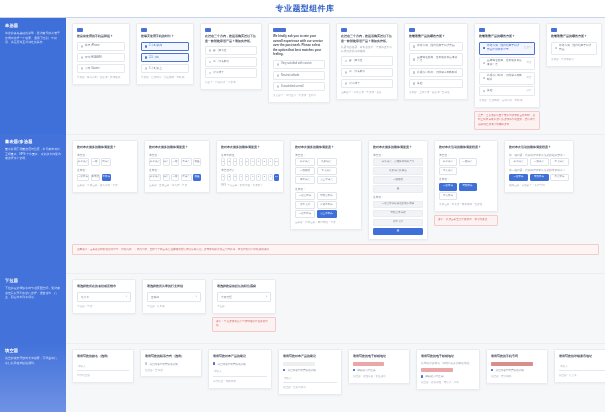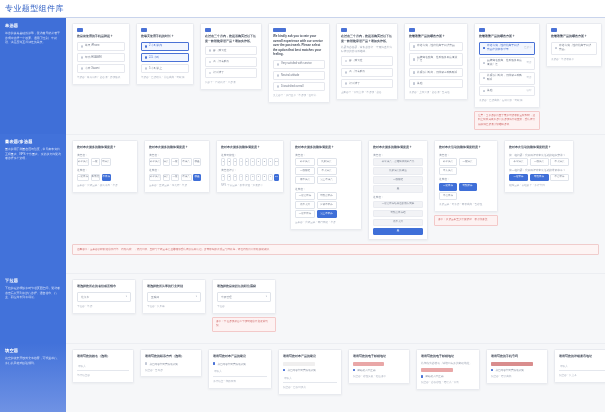--- a/index.html
+++ b/index.html
@@ -13,21 +13,21 @@
   }
   .page { position:relative; width:605px; height:412px; background:#fff; }
 
   
   .title-bar {
     height:18px; padding:3px 0 0 5px;
     border-bottom:1px solid #c9d4ec;
     background:#fff;
   }
   .title-bar .title {
-    font-size:8px; font-weight:400; color:#2f5fc4; letter-spacing:.4px;
+    font-size:8px; font-weight:700; color:#2f5fc4; letter-spacing:.4px;text-align:center;
   }
 
   
   .body-wrap { display:flex; width:605px; height:394px; }
 
   .sidebar { width:66px; flex:0 0 66px; background:#f5f7fb; position:relative; }
   .side-sec {
     background:#3f6fd8; color:#fff; padding:5px 5px 6px 5px;
     position:relative; overflow:hidden;
   }

